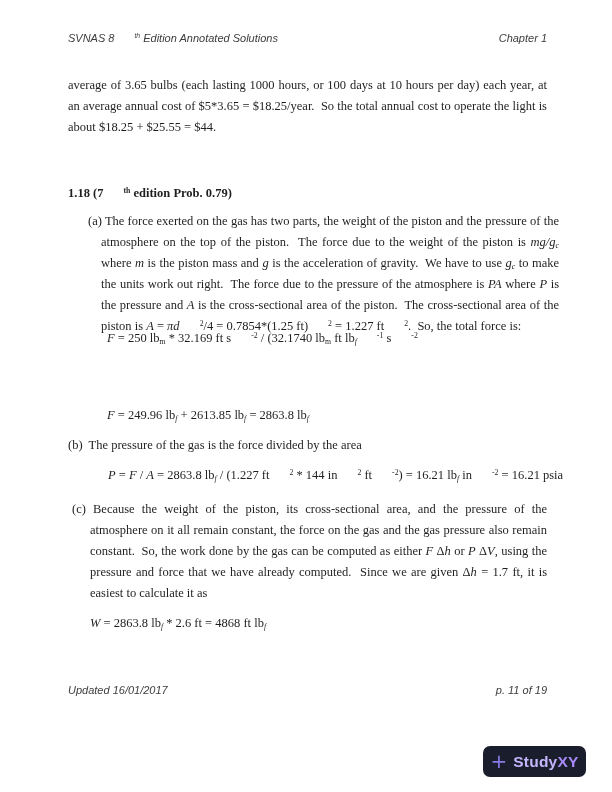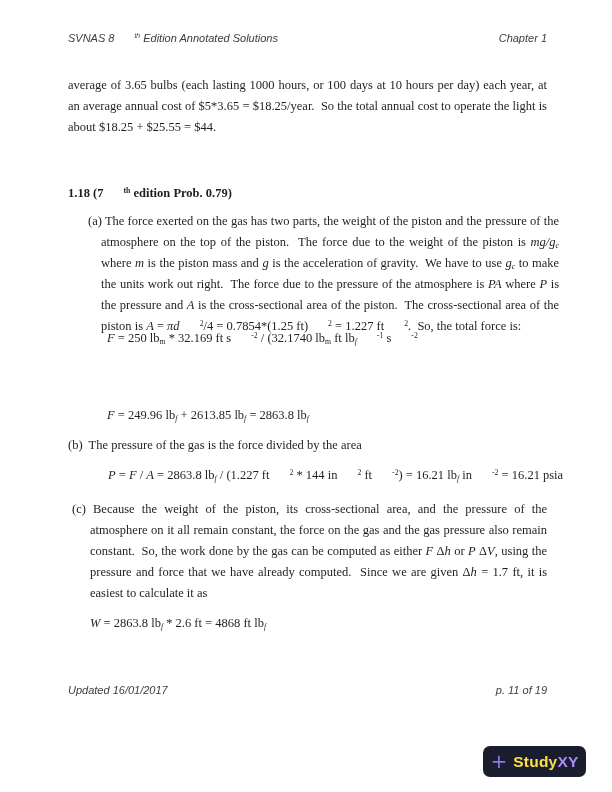--- a/index.html
+++ b/index.html
@@ -39,21 +39,21 @@
     display:flex;align-items:center;justify-content:center;gap:6px;
   }
   .logo-plus{
     font-family:"DejaVu Sans",sans-serif;font-weight:400;font-size:20px;
     color:#8a79e8;line-height:1;margin-top:-2px;
   }
   .logo-text{
     font-family:"Liberation Sans",sans-serif;font-weight:700;
     font-size:15.5px;letter-spacing:0.2px;line-height:1;
   }
-  .logo-study{color:#fde047;}
+  .logo-study{color:#c4b5fd;}
   .logo-xy{color:#a78bfa;}
 </style>
 </head>
 <body>
 
 <div class="page">
 
   <div class="hdr">
     <span><span>SVNAS 8</span><span class="s-sup">th</span><span> Edition Annotated Solutions</span></span>
     <span>Chapter 1</span>

